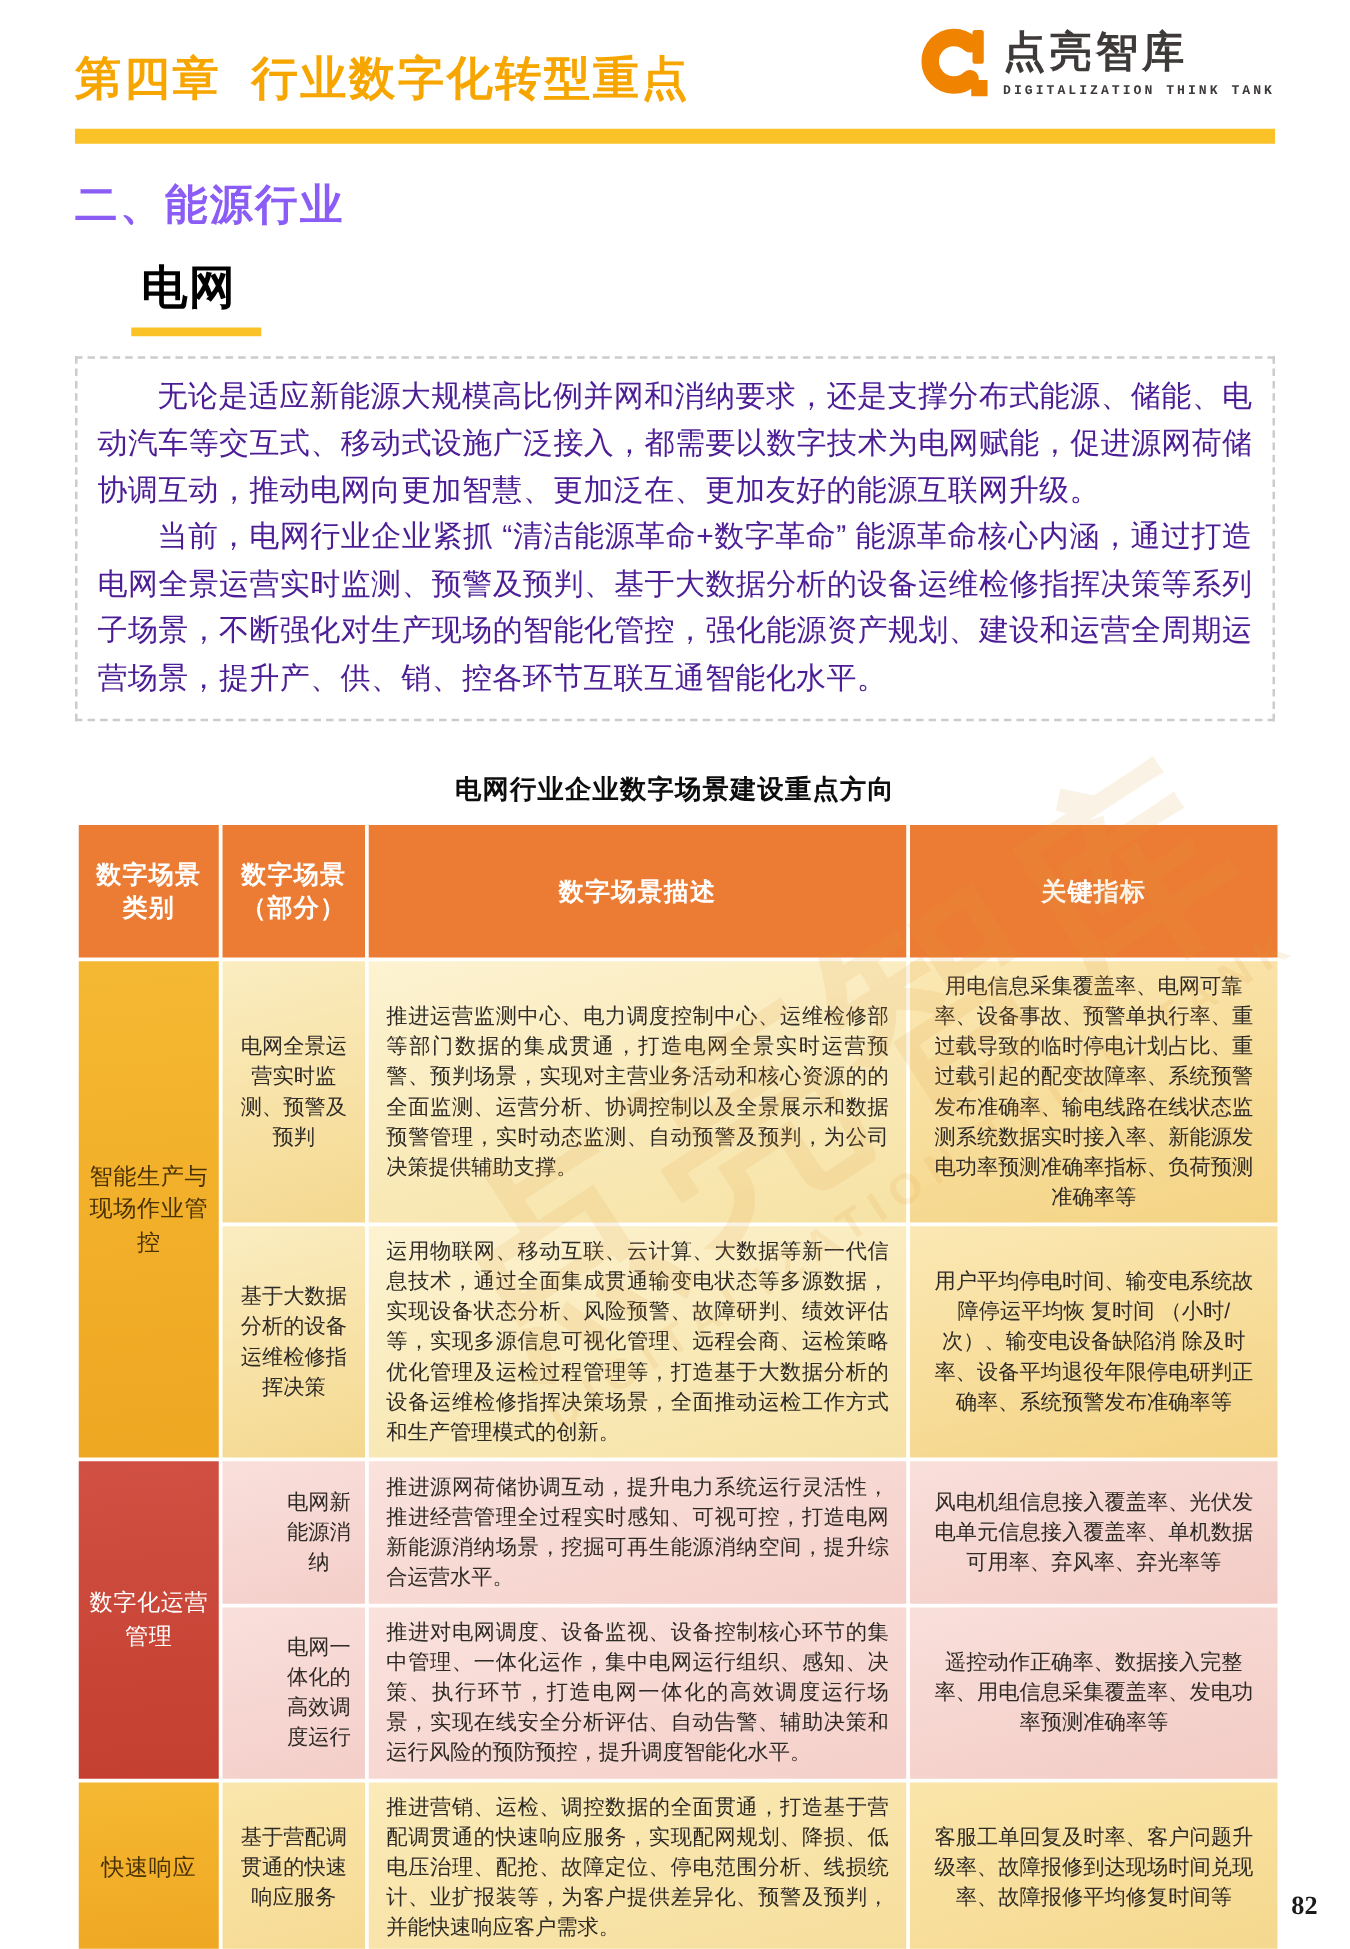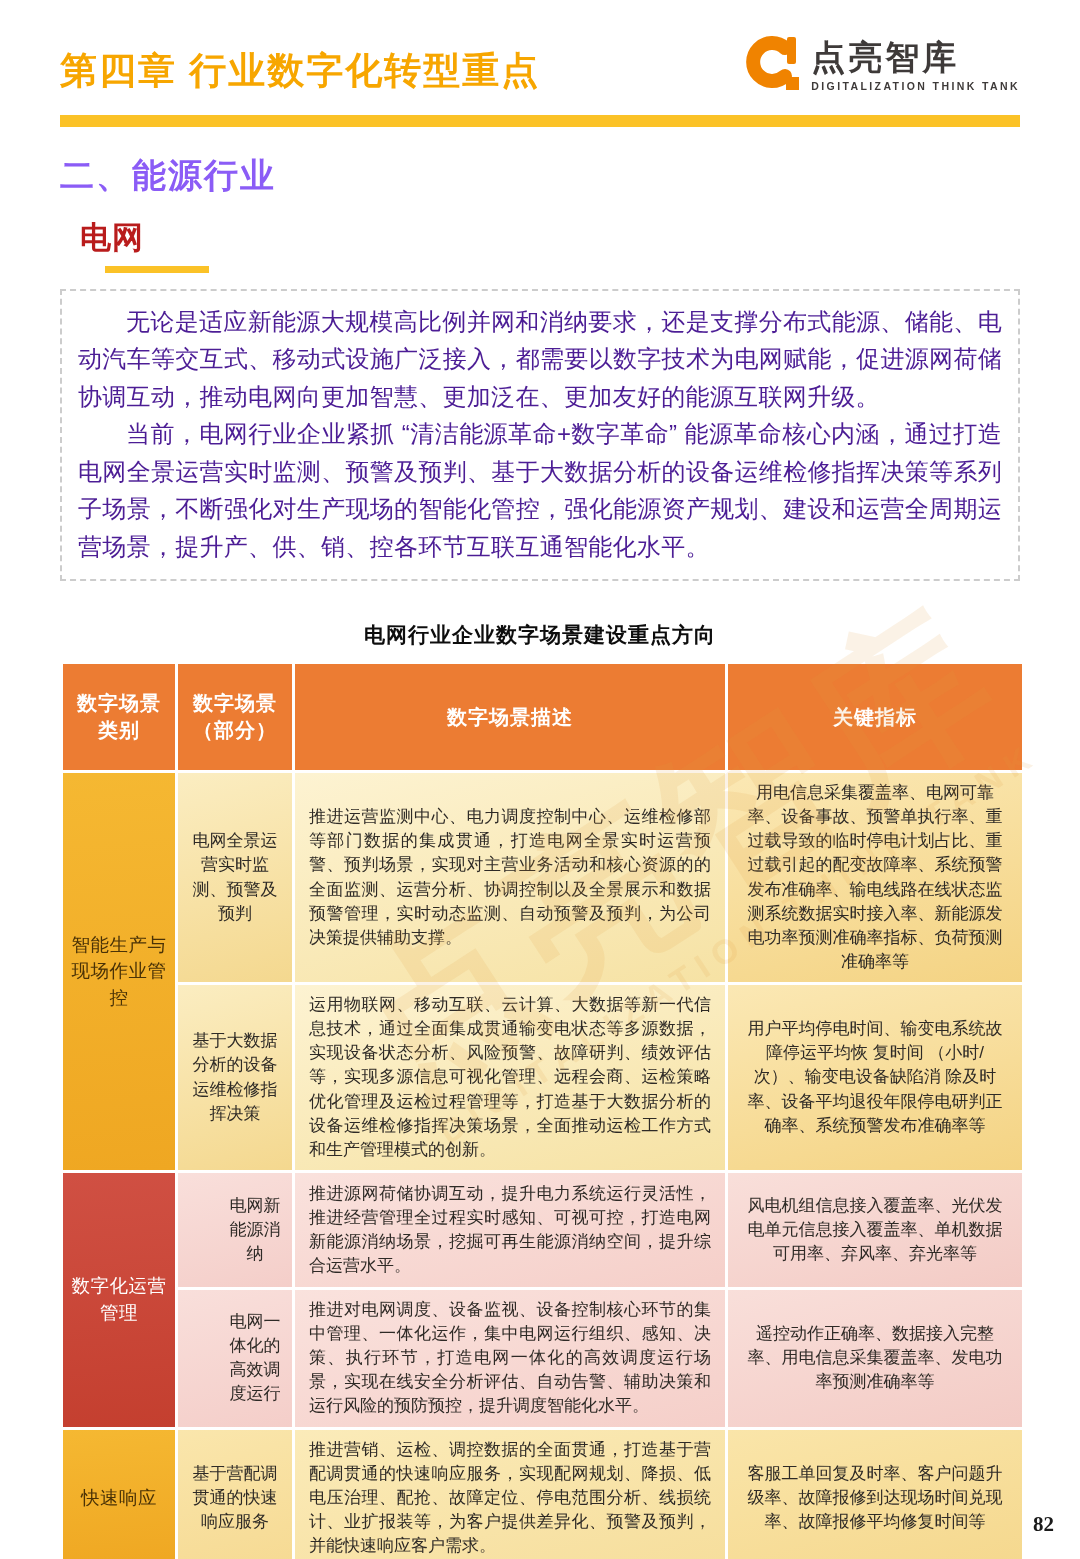--- a/index.html
+++ b/index.html
@@ -8,36 +8,37 @@
     background:#ffffff;
     font-family:"Liberation Sans","DejaVu Sans",sans-serif;
     color:#1c1c1c;
     position:relative;
     overflow:hidden;
   }
   .content{padding:0 60px;position:relative;}
 
   
   .header{
-    display:flex;justify-content:space-between;align-items:center;
-    padding-top:33px;
+    display:flex;justify-content:space-between;align-items:flex-end;
+    padding-top:20px;
+    font-family:Liberation Mono, monospace;
   }
   .chapter-title{
     font-size:37px;font-weight:bold;color:#F7A600;
     letter-spacing:2px;line-height:1.1;margin-top:10px;
   }
   .logo{display:flex;align-items:center;gap:10px;}
   .logo-text-block{display:flex;flex-direction:column;}
   .logo-cn{font-size:34px;font-weight:bold;color:#3E3A39;letter-spacing:3px;line-height:1.05;}
   .logo-en{font-size:10.5px;font-weight:bold;color:#3E3A39;letter-spacing:2.4px;margin-top:4px;}
   .gold-bar{height:12px;background:#FBC227;margin-top:16px;}
 
   
   .section-title{font-size:34px;font-weight:bold;color:#8b5cf6;margin-top:26px;letter-spacing:2px;}
-  .subsection-title{font-size:31px;font-weight:bold;color:#b91c1c;margin-top:18px;margin-left:20px;letter-spacing:1px;}
+  .subsection-title{font-size:37px;font-weight:bold;color:#000000;margin-top:18px;margin-left:53px;letter-spacing:1px;}
   .subsection-underline{width:104px;height:7px;background:#FBC227;margin:7px 0 0 45px;}
 
   
   .intro-box{
     border:2px dashed #cccccc;
     margin-top:16px;
     padding:12px 16px 14px 16px;
   }
   .intro-box p{
     margin:0;font-size:24px;line-height:1.56;color:#4c1d95;

